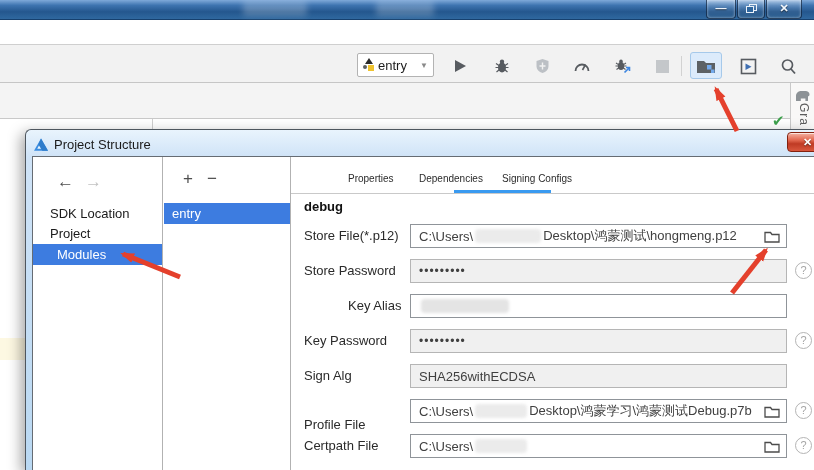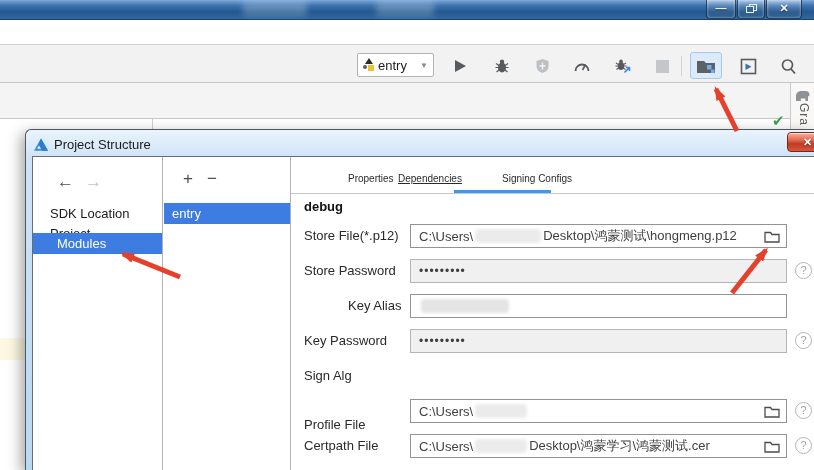--- a/index.html
+++ b/index.html
@@ -199,32 +199,32 @@
     </div>
     <div class="abs dlg-close"><span>✕</span></div>
 
     <div class="abs dlg-content">
 
       <div class="abs leftnav">
         <div class="abs histbtn" style="left:24px;color:#4e4e4e;"><span>←</span></div>
         <div class="abs histbtn" style="left:52px;color:#c2c2c2;"><span>→</span></div>
         <div class="abs navitem" style="top:66px;">Project</div>
         <div class="abs navitem" style="top:46px;">SDK Location</div>
-        <div class="abs navitem sel" style="top:76px;padding-left:24px;">Modules</div>
+        <div class="abs navitem sel" style="top:87px;padding-left:24px;">Modules</div>
       </div>
 
       <div class="abs modlist">
         <div class="abs pmbtn" style="left:20px;"><span>+</span></div>
         <div class="abs pmbtn" style="left:44px;"><span>−</span></div>
         <div class="abs moditem">entry</div>
       </div>
 
       <div class="abs mainpanel">
         <div class="abs tab" style="left:13px;">Properties</div>
-        <div class="abs tab" style="left:63px;text-decoration:underline;">Dependencies</div>
+        <div class="abs tab" style="left:84px;">Dependencies</div>
         <div class="abs tab" style="left:167px;">Signing Configs</div>
         <div class="abs tabs-sep"></div>
         <div class="abs tab-underline"></div>
         <div class="abs section">debug</div>
 
         <div class="abs frow-label" style="top:71px;">Store File(*.p12)</div>
         <div class="abs finput white" style="top:67px;">
           <span>C:\Users\</span>
             <span class="redact" style="width:66px;"></span>
             <span>Desktop\鸿蒙测试\hongmeng.p12</span>
@@ -246,38 +246,41 @@
           <span class="redact" style="width:88px;background:#e4e4e4;"></span>
         </div>
 
         <div class="abs frow-label" style="top:176px;">Key Password</div>
         <div class="abs finput gray" style="top:172px;">
           <span class="dots">•••••••••</span>
         </div>
         <div class="abs helpicon" style="left:504px;top:175px;"><span>?</span></div>
 
         <div class="abs frow-label" style="top:211px;">Sign Alg</div>
+        <div class="abs finput gray" style="top:207px;">
+          <span>SHA256withECDSA</span>
+        </div>
 
         <div class="abs frow-label" style="top:260px;">Profile File</div>
         <div class="abs finput white" style="top:242px;">
           <span>C:\Users\</span>
             <span class="redact" style="width:52px;"></span>
+            <span>Desktop\鸿蒙学习\鸿蒙测试Debug.p7b</span>
           <span class="folderbtn">
             <svg width="16" height="13">
                 <path d="M1 2.5h5.5L8 4.5h7V12H1z" fill="none" stroke="#4c4c4c" stroke-width="1.3"></path>
               </svg>
           </span>
         </div>
         <div class="abs helpicon" style="left:504px;top:245px;"><span>?</span></div>
 
         <div class="abs frow-label" style="top:281px;">Certpath File</div>
         <div class="abs finput white" style="top:277px;">
           <span>C:\Users\</span>
             <span class="redact" style="width:52px;"></span>
-            <span>Desktop\鸿蒙学习\鸿蒙测试.cer</span>
           <span class="folderbtn">
             <svg width="16" height="13">
                 <path d="M1 2.5h5.5L8 4.5h7V12H1z" fill="none" stroke="#4c4c4c" stroke-width="1.3"></path>
               </svg>
           </span>
         </div>
         <div class="abs helpicon" style="left:504px;top:280px;"><span>?</span></div>
       </div>
     </div>
   </div>

